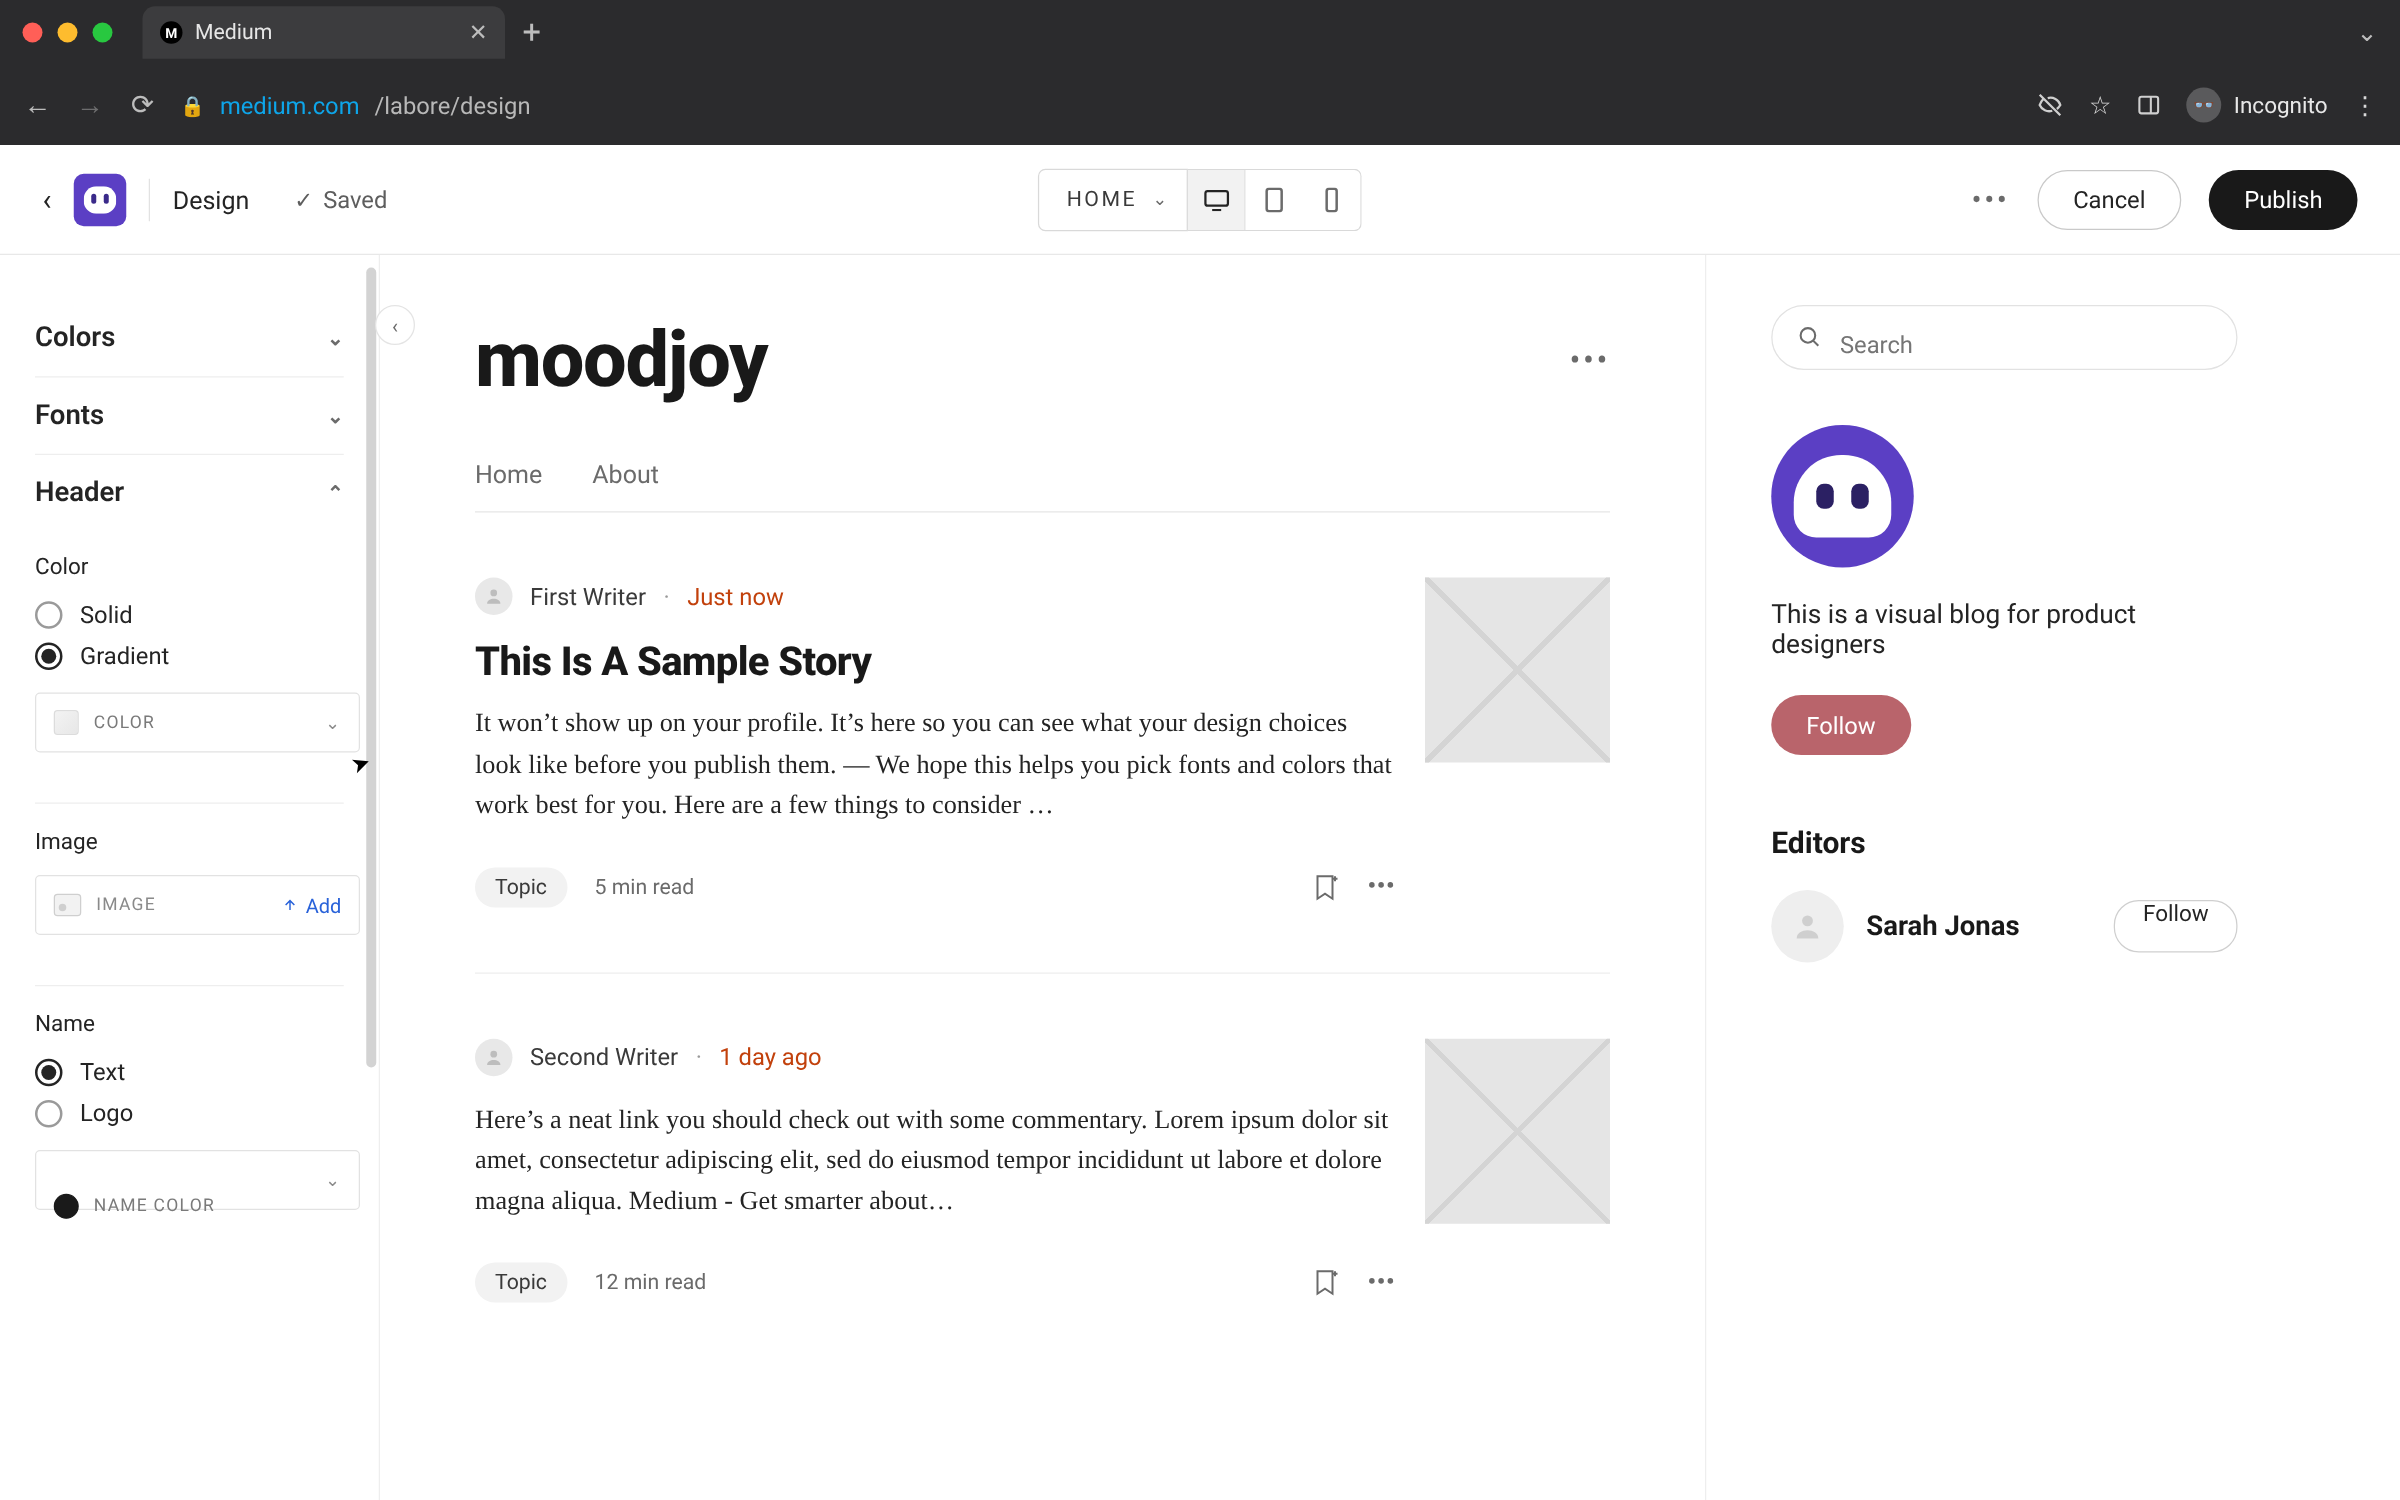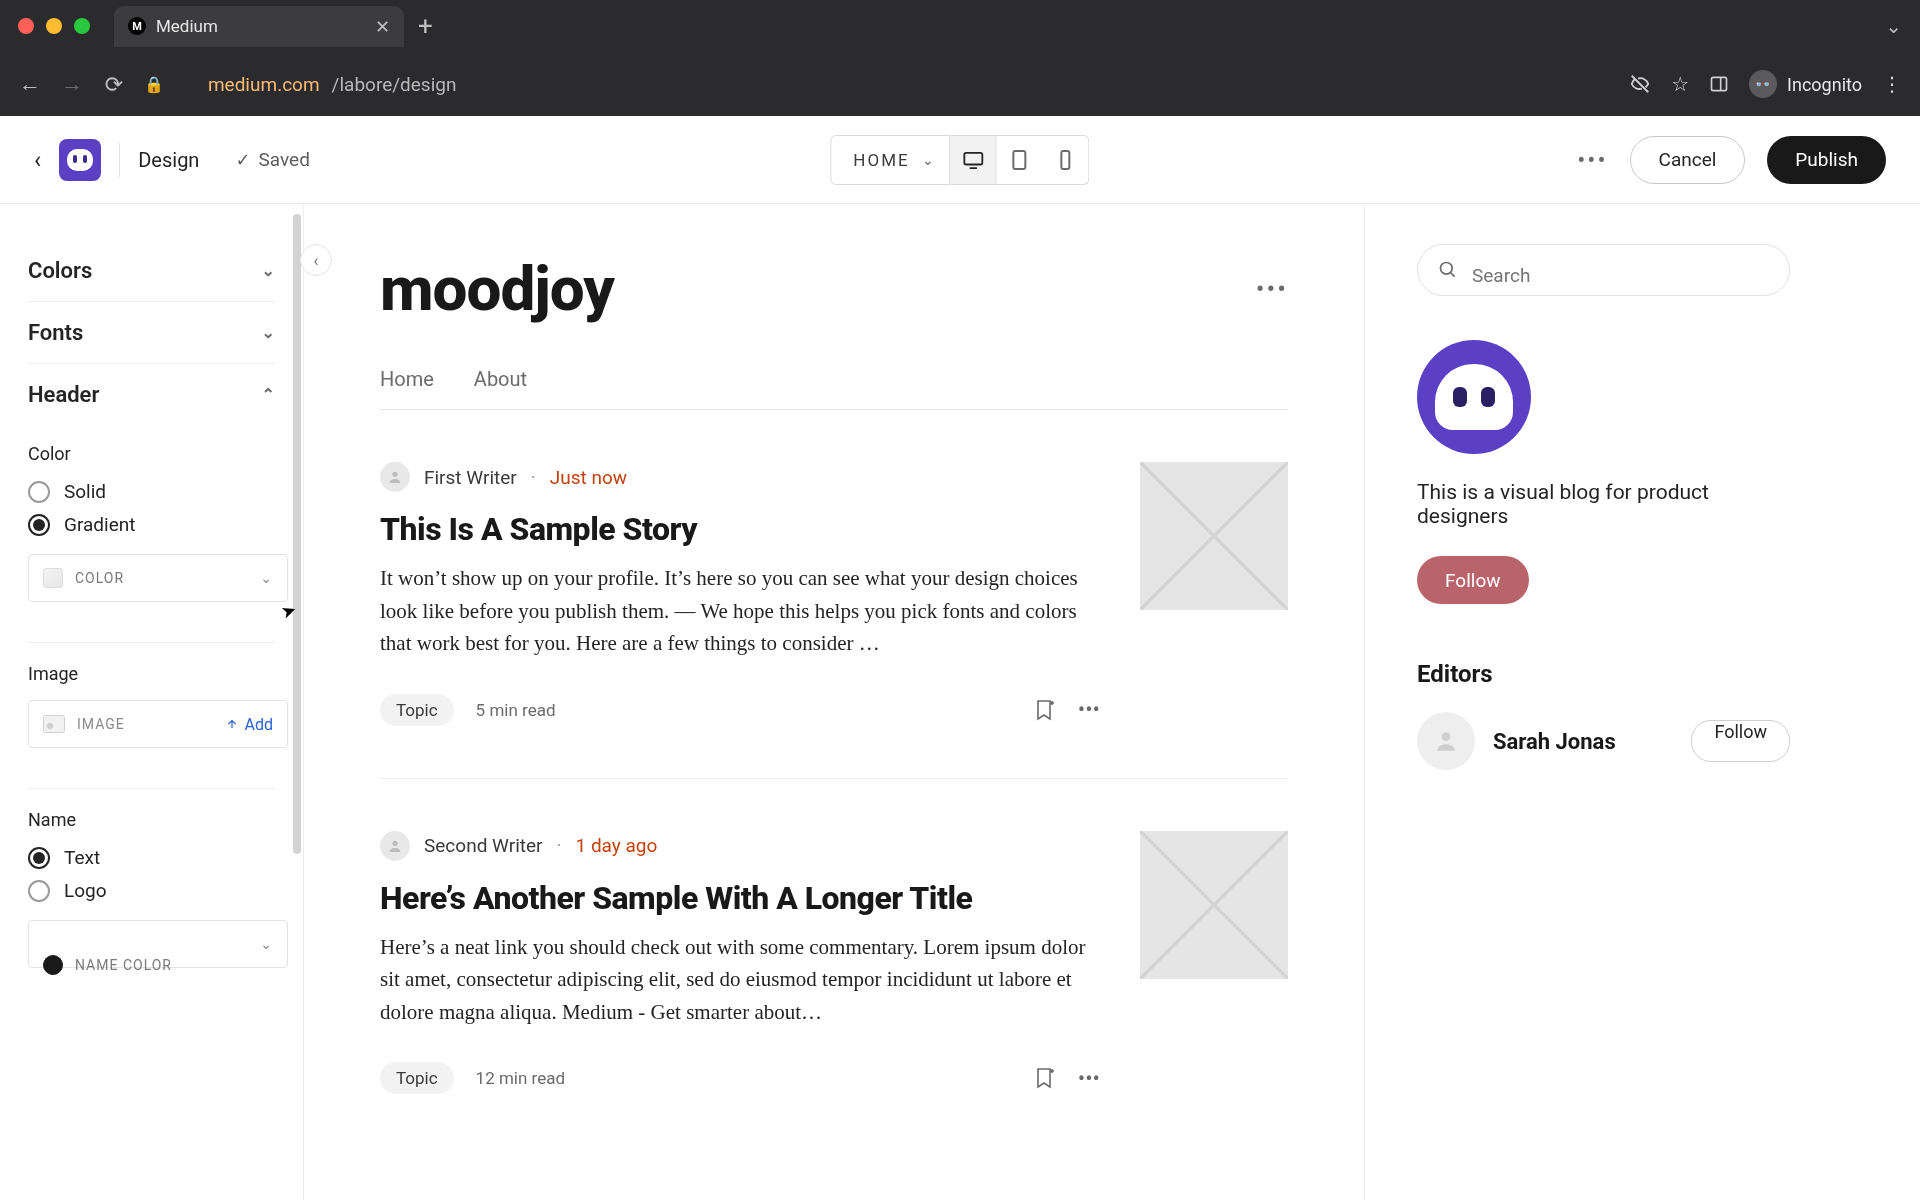--- a/index.html
+++ b/index.html
@@ -15,21 +15,21 @@
 .tab-left{display:flex;align-items:center;gap:10px;}
 .tab-favicon{width:18px;height:18px;border-radius:50%;background:#000;display:flex;align-items:center;justify-content:center;color:#fff;font-size:11px;font-weight:700;}
 .tab-close{color:#bdbdbd;font-size:18px;}
 .new-tab{color:#bdbdbd;font-size:26px;margin-left:14px;}
 .tab-strip-right{margin-left:auto;color:#bdbdbd;font-size:20px;}
 .addr-bar{height:64px;display:flex;align-items:center;padding:0 18px;gap:18px;}
 .nav-ico{color:#bdbdbd;font-size:22px;width:24px;text-align:center;}
 .nav-ico.disabled{opacity:.45;}
 .url-region{flex:1;display:flex;align-items:center;gap:12px;color:#e6e6e6;font-size:19px;}
 .lock{color:#bdbdbd;font-size:16px;}
-.url-host{color:#fdba74;margin-left:32px;}
+.url-host{color:#0ea5e9;}
 .url-path{color:#b8b8b8;}
 .right-icons{display:flex;align-items:center;gap:20px;color:#d9d9d9;font-size:20px;}
 .inc-pill{display:flex;align-items:center;gap:10px;color:#e8e8e8;font-size:18px;}
 .inc-avatar{width:28px;height:28px;border-radius:50%;background:#5a5a5c;display:flex;align-items:center;justify-content:center;font-size:14px;}
 
 
 .app-bar{height:88px;border-bottom:1px solid #e8e8e8;display:flex;align-items:center;padding:0 34px;}
 .app-left{display:flex;align-items:center;gap:18px;}
 .back-caret{font-size:24px;color:#242424;}
 .brand-logo{width:42px;height:42px;border-radius:8px;background:#5b3fc4;display:flex;align-items:center;justify-content:center;color:#fff;font-size:20px;}
@@ -77,21 +77,21 @@
 .panel-divider{height:1px;background:#eee;margin:16px 0;}
 
 
 .preview{flex:1;display:flex;overflow:hidden;}
 .article-col{flex:1;padding:48px 76px 0 76px;max-width:1060px;}
 .pub-header{display:flex;align-items:center;justify-content:space-between;}
 .pub-title{font-size:62px;font-weight:800;letter-spacing:-1px;color:#191919;}
 .pub-more{color:#6b6b6b;font-size:26px;letter-spacing:2px;}
 .pub-nav{display:flex;gap:40px;margin-top:42px;border-bottom:1px solid #e6e6e6;}
 .pub-nav a{padding-bottom:18px;color:#6b6b6b;font-size:20px;}
-.story{padding:52px 0;border-bottom:1px solid #eee;display:flex;gap:40px;}
+.story{padding:52px 0;border-bottom:1px solid #eee;display:flex;gap:24px;}
 .story:last-child{border-bottom:none;}
 .story-main{flex:1;}
 .byline{display:flex;align-items:center;gap:14px;color:#3a3a3a;font-size:19px;margin-bottom:18px;}
 .byline .av{width:30px;height:30px;border-radius:50%;background:#e8e8e8;display:flex;align-items:center;justify-content:center;color:#bdbdbd;}
 .byline .sep{color:#9a9a9a;}
 .byline .ago{color:#c2410c;}
 .story-title{font-size:32px;font-weight:800;color:#191919;margin-bottom:14px;letter-spacing:-0.5px;}
 .story-body{font-family:Georgia, 'Times New Roman', serif;font-size:21px;line-height:1.55;color:#242424;}
 .story-meta{display:flex;align-items:center;gap:22px;margin-top:34px;}
 .pill{background:#f2f2f2;border-radius:18px;padding:6px 16px;font-size:17px;color:#3a3a3a;}
@@ -346,21 +346,20 @@
             <span class="av">
               <svg width="16" height="16" viewBox="0 0 24 24" fill="#bdbdbd">
                   <circle cx="12" cy="8" r="4"></circle>
                   <path d="M4 21c0-4 4-6 8-6s8 2 8 6"></path>
                 </svg>
             </span>
             <span>Second Writer</span>
             <span class="sep">·</span>
             <span class="ago">1 day ago</span>
           </div>
-          <div class="story-title">Here’s Another Sample With A Longer Title</div>
           <div class="story-body">Here’s a neat link you should check out with some commentary. Lorem ipsum dolor sit amet, consectetur adipiscing elit, sed do eiusmod tempor incididunt ut labore et dolore magna aliqua. Medium - Get smarter about…</div>
           <div class="story-meta">
             <span class="pill">Topic</span>
             <span class="read">12 min read</span>
             <span class="spacer"></span>
             <span class="meta-ico">
               <svg width="24" height="24" viewBox="0 0 24 24" fill="none" stroke="#6b6b6b" stroke-width="1.6">
                   <path d="M6 3h12v18l-6-4-6 4z"></path>
                   <line x1="18" y1="5" x2="22" y2="5"></line>
                   <line x1="20" y1="3" x2="20" y2="7"></line>

